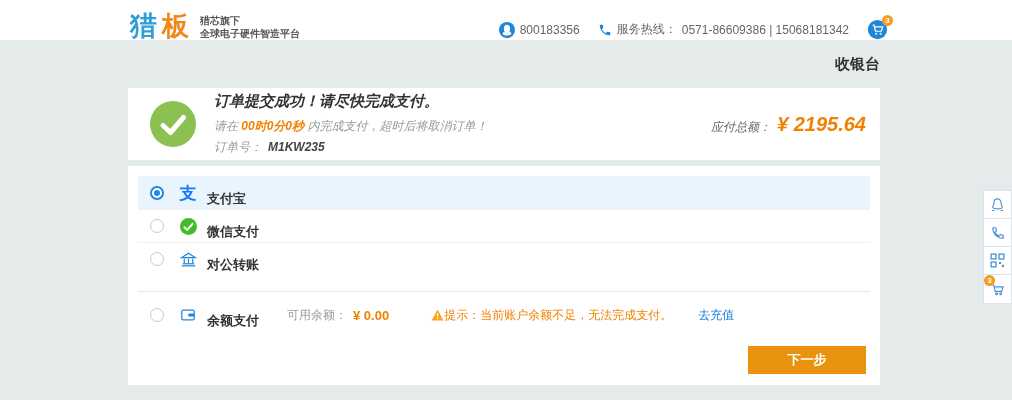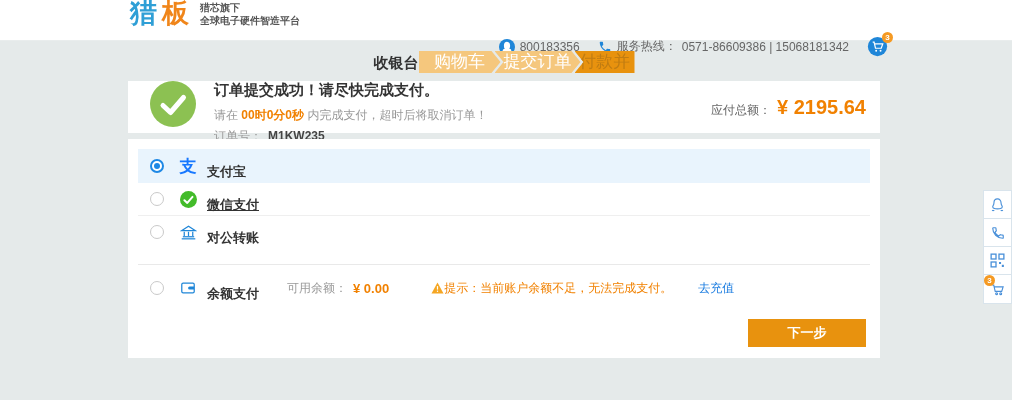--- a/index.html
+++ b/index.html
@@ -6,54 +6,54 @@
   html,body { width:1012px; height:400px; }
   body {
     font-family:"Liberation Sans", sans-serif;
     background:#e5eaea;
     position:relative;
     overflow:hidden;
     color:#333;
   }
   
   .header { height:41px; background:#fff; border-bottom:1px solid #e9eded; }
-  .header-inner { height:100%; display:flex; align-items:flex-start; padding:0 112px 0 130px; }
+  .header-inner { height:100%; display:flex; align-items:flex-end; padding:0 112px 0 130px; }
   .logo { display:flex; align-items:center; cursor:pointer; }
   .logo-zh { font-size:27px; font-weight:bold; letter-spacing:5px; line-height:1; }
   .logo-lie { color:#2f9fd6; }
   .logo-ban { color:#f08519; }
   .tagline { margin-left:6px; font-size:10px; font-weight:bold; color:#555; line-height:13px; white-space:nowrap; }
   .header-right { margin-left:auto; display:flex; align-items:center; font-size:12px; color:#666; white-space:nowrap;margin-top:36px; }
   .hgroup { display:flex; align-items:center; gap:5px; }
   .hsep { width:18px; }
   .icon-circle { position:relative; display:inline-flex; align-items:center; justify-content:center; }
   .cart-wrap { position:relative; display:inline-flex; }
   .badge {
     position:absolute; top:-4px; right:-5px;
     min-width:11px; height:11px; padding:0 2px;
     background:#f59a23; color:#fff; font-size:8px; line-height:11px;
     border-radius:6px; text-align:center; font-weight:bold;
   }
   .caret { width:0; height:0; border-left:4px solid transparent; border-right:4px solid transparent;
     border-top:5px solid #9ab0c6; margin-left:4px; }
   
   .main { margin-left:128px; width:752px; position:relative; }
-  .titlebar { display:flex; align-items:flex-end; justify-content:center; padding-top:14px; height:40px; padding-bottom:8px; }
+  .titlebar { display:flex; align-items:flex-end; justify-content:space-between; padding-top:14px; height:47px; padding-bottom:8px;flex-direction:column; }
   .page-title { font-size:15px; font-weight:bold; color:#333; }
   .steps { display:flex; align-items:center; }
   .step { height:22px; line-height:22px; font-size:17px; text-align:center;margin-top:48px; }
   .step-1 { width:82px; background:#f5c77d; color:#fff;
     clip-path:polygon(0 0, calc(100% - 9px) 0, 100% 50%, calc(100% - 9px) 100%, 0 100%); }
   .step-2 { width:86px; background:#f5c77d; color:#fff; margin-left:-6px;
     clip-path:polygon(0 0, calc(100% - 9px) 0, 100% 50%, calc(100% - 9px) 100%, 0 100%, 9px 50%); }
   .step-3 { width:60px; background:#e8920e; color:#c07c12; margin-left:-6px;
     clip-path:polygon(0 0, 100% 0, 100% 100%, 0 100%, 9px 50%); }
   
   .card { background:#fff; }
-  .success-card { height:52px; position:relative; display:flex; align-items:flex-start; margin-bottom:6px; }
+  .success-card { height:72px; position:relative; display:flex; align-items:center; margin-bottom:6px;font-style:italic; }
   .check-circle { margin-left:22px; flex:0 0 auto; display:flex; }
   .success-text { margin-left:18px; }
   .success-title { font-size:15px; font-weight:bold; color:#333; }
   .success-line { font-size:12px; color:#999; margin-top:7px; }
   .countdown { color:#f18101; font-weight:bold; }
   .order-line { font-size:12px; color:#999; margin-top:4px; }
   .order-no { color:#444; font-weight:bold; margin-left:6px; }
   .payable { position:absolute; right:14px; top:50%; transform:translateY(-50%); display:flex; align-items:baseline; }
   .payable-label { font-size:12px; color:#666; }
   .payable-amount { font-size:20px; font-weight:bold; color:#f18101; margin-left:6px; }
@@ -175,21 +175,21 @@
     <div class="watermark">猎 板</div>
 
     <div class="pay-row selected">
       <span class="radio on"></span>
       <span class="pay-icon">
         <span class="alipay-glyph">支</span>
       </span>
       <span class="pay-label">支付宝</span>
     </div>
 
-    <div class="pay-row" style="height:32px;text-decoration:underline;">
+    <div class="pay-row" style="height:32px;">
       <span class="radio off"></span>
       <span class="pay-icon">
         <svg width="17" height="17" viewBox="0 0 17 17">
             <circle cx="8.5" cy="8.5" r="8.5" fill="#43bb2a"></circle>
             <path d="M4.4 9.2l2.9 2.7 5.2-6" stroke="#fff" stroke-width="2" fill="none" stroke-linecap="round" stroke-linejoin="round"></path>
           </svg>
       </span>
       <span class="pay-label">微信支付</span>
     </div>
     <div class="row-div"></div>

